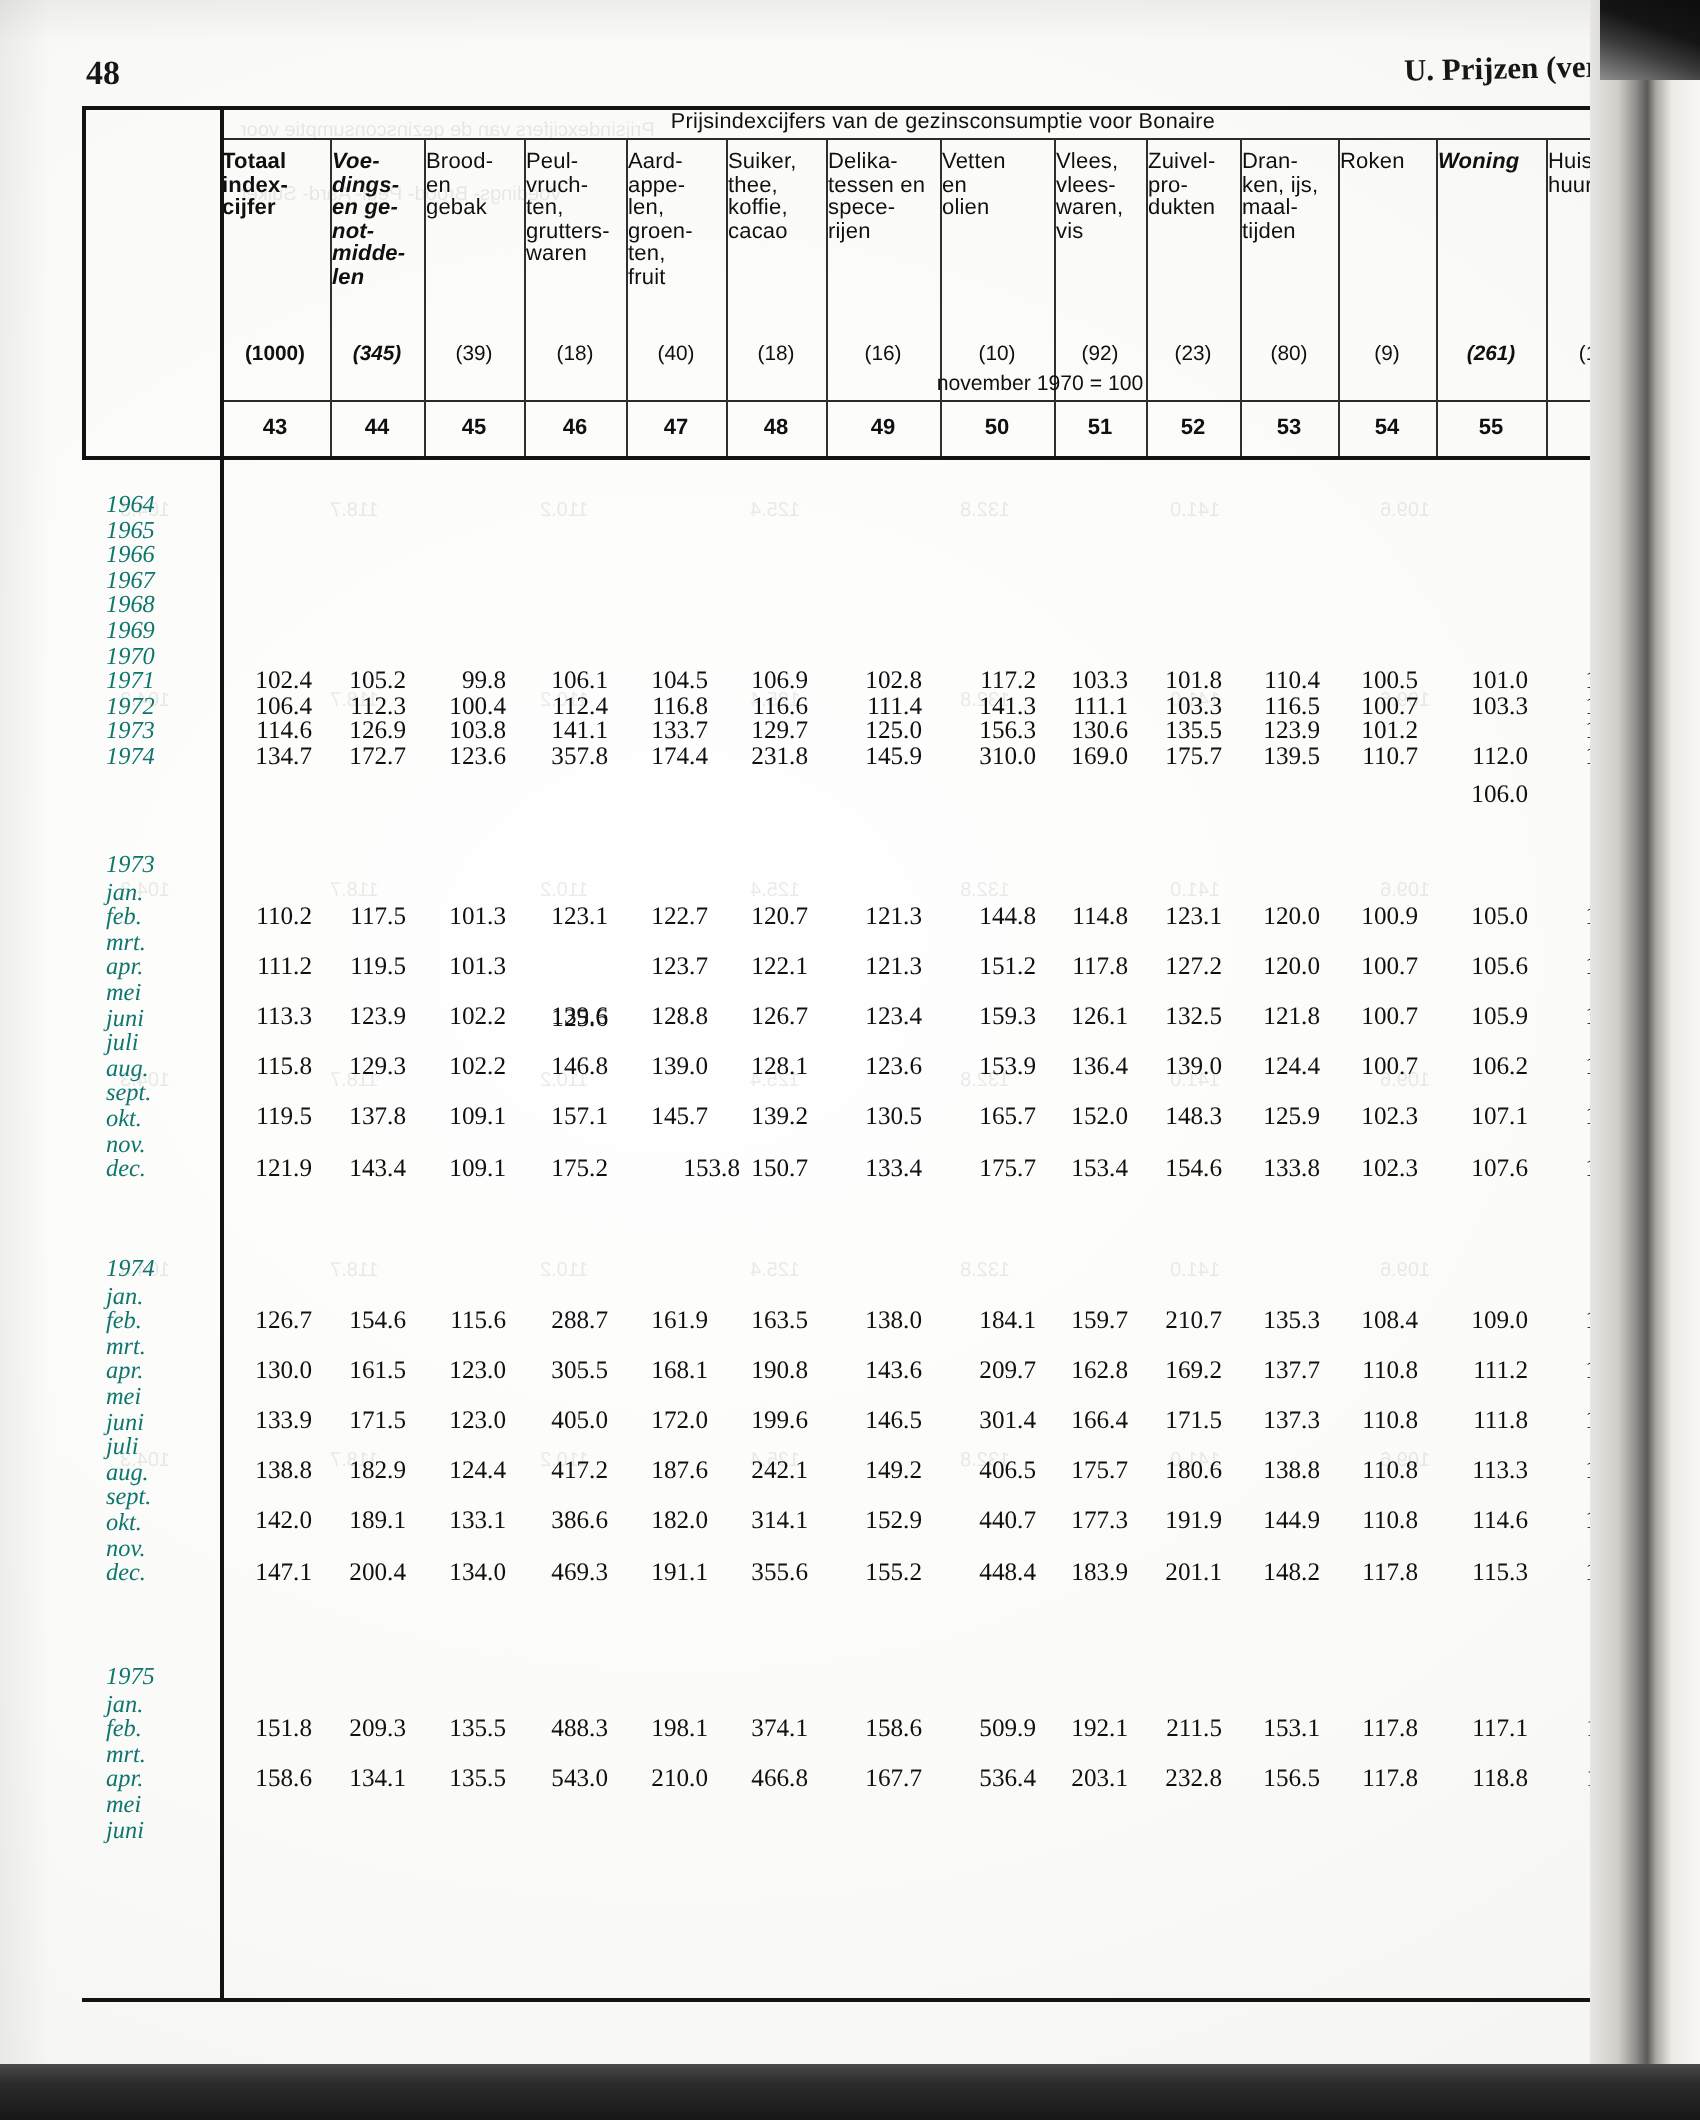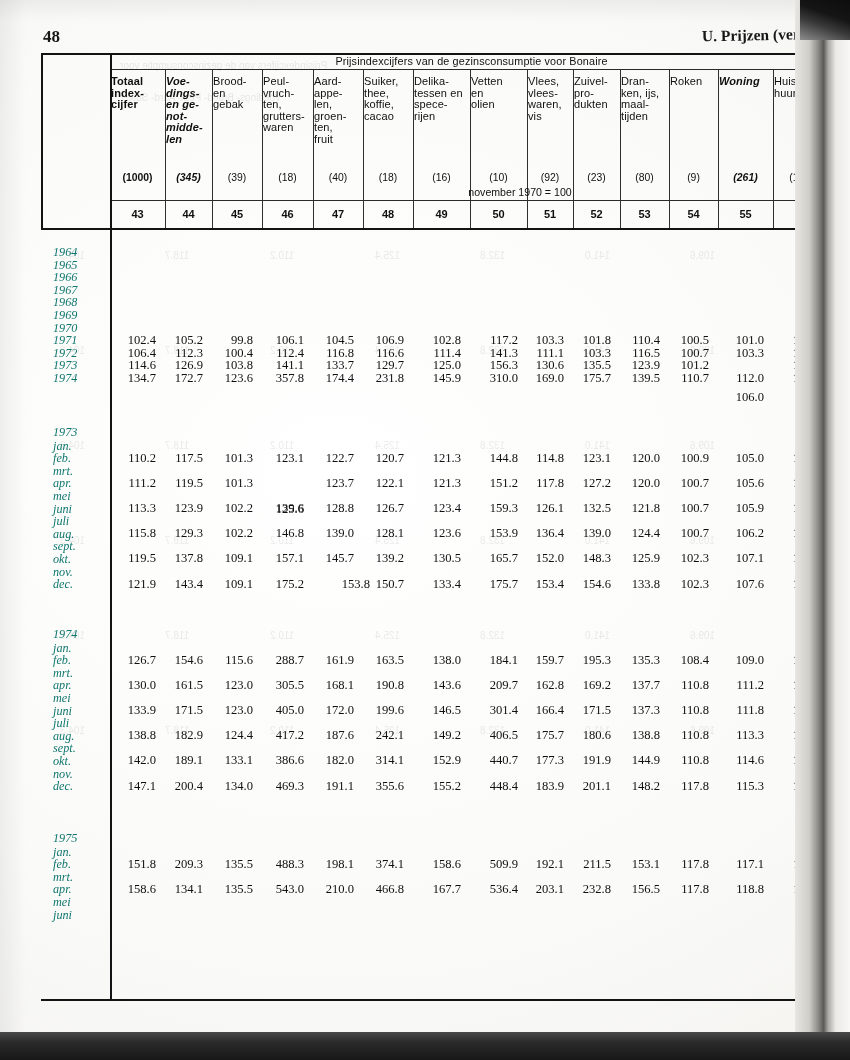--- a/index.html
+++ b/index.html
@@ -475,21 +475,21 @@
       <div class="stub" style="left: 53px; top: 653.1px;">feb.</div>
       <div class="num" style="left: 110px; top: 652.6px; width: 46px;">126.7</div>
       <div class="num" style="left: 165px; top: 652.6px; width: 38px;">154.6</div>
       <div class="num" style="left: 212px; top: 652.6px; width: 41px;">115.6</div>
       <div class="num" style="left: 262px; top: 652.6px; width: 42px;">288.7</div>
       <div class="num" style="left: 313px; top: 652.6px; width: 41px;">161.9</div>
       <div class="num" style="left: 363px; top: 652.6px; width: 41px;">163.5</div>
       <div class="num" style="left: 413px; top: 652.6px; width: 48px;">138.0</div>
       <div class="num" style="left: 470px; top: 652.6px; width: 48px;">184.1</div>
       <div class="num" style="left: 527px; top: 652.6px; width: 37px;">159.7</div>
-      <div class="num" style="left: 573px; top: 652.6px; width: 38px;">195.3</div>
+      <div class="num" style="left: 573px; top: 652.6px; width: 38px;">210.7</div>
       <div class="num" style="left: 620px; top: 652.6px; width: 40px;">135.3</div>
       <div class="num" style="left: 669px; top: 652.6px; width: 40px;">108.4</div>
       <div class="num" style="left: 718px; top: 652.6px; width: 46px;">109.0</div>
       <div class="num" style="left: 773px; top: 652.6px; width: 48px;">107.8</div>
       <div class="stub" style="left: 53px; top: 665.7px;">mrt.</div>
       <div class="stub" style="left: 53px; top: 678.3px;">apr.</div>
       <div class="num" style="left: 110px; top: 677.8px; width: 46px;">130.0</div>
       <div class="num" style="left: 165px; top: 677.8px; width: 38px;">161.5</div>
       <div class="num" style="left: 212px; top: 677.8px; width: 41px;">123.0</div>
       <div class="num" style="left: 262px; top: 677.8px; width: 42px;">305.5</div>

